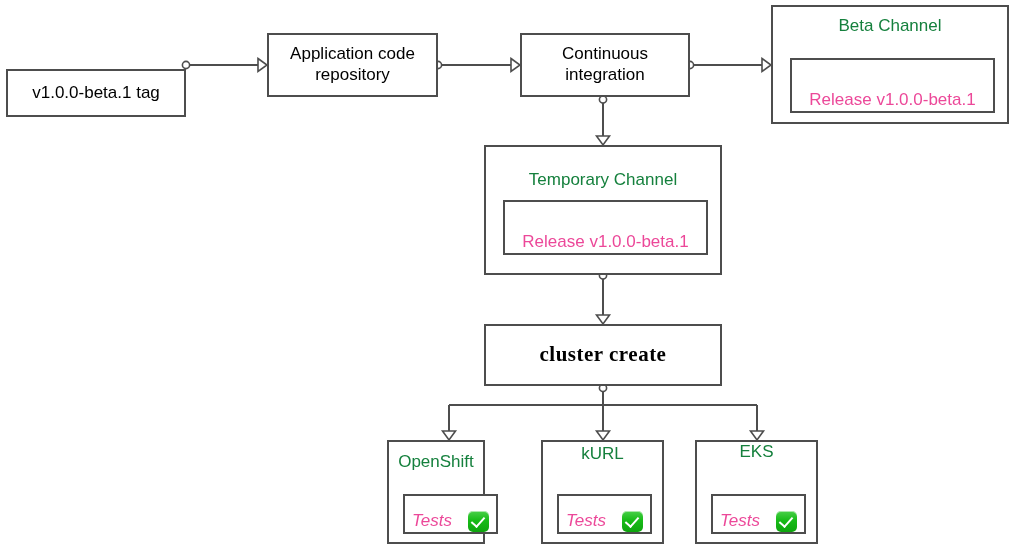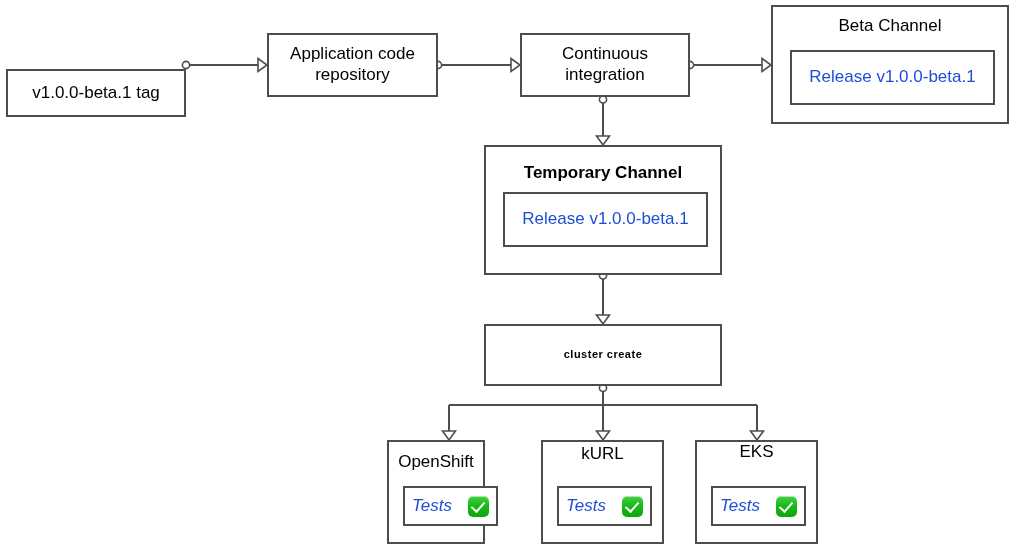--- a/index.html
+++ b/index.html
@@ -40,38 +40,39 @@
   }
   
   .container-node {
     display: block;
     padding: 0;
   }
   .container-node .container-title {
     display: block;
     text-align: center;
     font-size: 17px;
-    color: #000000;
+    color: #15803d;
     line-height: 1.2;
   }
   .inner-node {
     position: absolute;
     box-sizing: border-box;
     border: 2px solid #4d4d4d;
     background: #ffffff;
     display: flex;
-    align-items: center;
+    align-items: flex-end;
     justify-content: center;
     font-size: 17px;
-    color: #1d4ed8;
+    color: #ec4899;
+    margin-top: 8px;
   }
   .mono {
-    font-family: Liberation Sans, sans-serif;
+    font-family: Liberation Serif, serif;
     font-weight: bold;
-    font-size: 11px;
+    font-size: 21px;
     letter-spacing: 0.5px;
   }
   
   .tests-row {
     display: flex;
     align-items: center;
     justify-content: center;
     gap: 16px;
     font-style: italic;
   }
@@ -187,21 +188,21 @@
   </div>
 
   <div class="node container-node" style="left:771px; top:5px; width:238px; height:119px;">
     <span class="container-title" style="margin-top:9px;">Beta Channel</span>
     <div class="inner-node" style="left:17px; top:43px; width:205px; height:55px;">
       <span>Release v1.0.0-beta.1</span>
     </div>
   </div>
 
   <div class="node container-node" style="left:484px; top:145px; width:238px; height:130px;">
-    <span class="container-title" style="margin-top:16px;font-weight:bold;">Temporary Channel</span>
+    <span class="container-title" style="margin-top:23px;">Temporary Channel</span>
     <div class="inner-node" style="left:17px; top:45px; width:205px; height:55px;">
       <span>Release v1.0.0-beta.1</span>
     </div>
   </div>
 
   <div class="node" style="left:484px; top:324px; width:238px; height:62px;">
     <span class="label mono">cluster create</span>
   </div>
 
   <div class="node container-node" style="left:387px; top:440px; width:98px; height:104px;">

